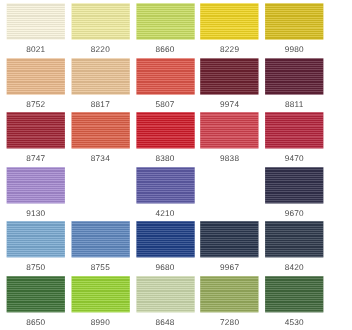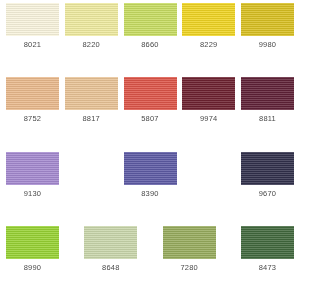--- a/index.html
+++ b/index.html
@@ -110,49 +110,97 @@
     <div class="swatch-cell">
       <div class="swatch-chip" style="background-color: rgb(109, 33, 48);"></div>
       <div class="swatch-label">9974</div>
     </div>
     <div class="swatch-cell">
       <div class="swatch-chip" style="background-color: rgb(95, 33, 55);"></div>
       <div class="swatch-label">8811</div>
     </div>
   </div>
 
+  <div class="swatch-row">
+    <div class="swatch-cell">
+      <div class="swatch-chip" style="background-color: rgb(158, 36, 52);"></div>
+      <div class="swatch-label">8747</div>
+    </div>
+    <div class="swatch-cell">
+      <div class="swatch-chip" style="background-color: rgb(217, 93, 69);"></div>
+      <div class="swatch-label">8734</div>
+    </div>
+    <div class="swatch-cell">
+      <div class="swatch-chip" style="background-color: rgb(204, 26, 40);"></div>
+      <div class="swatch-label">8380</div>
+    </div>
+    <div class="swatch-cell">
+      <div class="swatch-chip" style="background-color: rgb(205, 63, 76);"></div>
+      <div class="swatch-label">9838</div>
+    </div>
+    <div class="swatch-cell">
+      <div class="swatch-chip" style="background-color: rgb(178, 35, 60);"></div>
+      <div class="swatch-label">9470</div>
+    </div>
+  </div>
 
   <div class="swatch-row">
     <div class="swatch-cell">
       <div class="swatch-chip" style="background-color: rgb(164, 137, 207);"></div>
       <div class="swatch-label">9130</div>
     </div>
     <div class="swatch-cell">
       <div class="swatch-chip" style="background-color: rgb(93, 90, 164);"></div>
-      <div class="swatch-label">8390</div>
+      <div class="swatch-label">4210</div>
     </div>
     <div class="swatch-cell">
       <div class="swatch-chip" style="background-color: rgb(49, 48, 75);"></div>
       <div class="swatch-label">9670</div>
     </div>
   </div>
 
-
-  <div class="swatch-row">
+  <div class="swatch-row">
+    <div class="swatch-cell">
+      <div class="swatch-chip" style="background-color: rgb(122, 169, 208);"></div>
+      <div class="swatch-label">8750</div>
+    </div>
+    <div class="swatch-cell">
+      <div class="swatch-chip" style="background-color: rgb(95, 135, 189);"></div>
+      <div class="swatch-label">8755</div>
+    </div>
+    <div class="swatch-cell">
+      <div class="swatch-chip" style="background-color: rgb(31, 63, 134);"></div>
+      <div class="swatch-label">9680</div>
+    </div>
+    <div class="swatch-cell">
+      <div class="swatch-chip" style="background-color: rgb(43, 55, 78);"></div>
+      <div class="swatch-label">9967</div>
+    </div>
+    <div class="swatch-cell">
+      <div class="swatch-chip" style="background-color: rgb(47, 58, 76);"></div>
+      <div class="swatch-label">8420</div>
+    </div>
+  </div>
+
+  <div class="swatch-row">
+    <div class="swatch-cell">
+      <div class="swatch-chip" style="background-color: rgb(63, 114, 57);"></div>
+      <div class="swatch-label">8650</div>
+    </div>
     <div class="swatch-cell">
       <div class="swatch-chip" style="background-color: rgb(151, 210, 51);"></div>
       <div class="swatch-label">8990</div>
     </div>
     <div class="swatch-cell">
       <div class="swatch-chip" style="background-color: rgb(201, 214, 171);"></div>
       <div class="swatch-label">8648</div>
     </div>
     <div class="swatch-cell">
       <div class="swatch-chip" style="background-color: rgb(151, 171, 93);"></div>
       <div class="swatch-label">7280</div>
     </div>
     <div class="swatch-cell">
       <div class="swatch-chip" style="background-color: rgb(65, 104, 61);"></div>
-      <div class="swatch-label">8473</div>
+      <div class="swatch-label">4530</div>
     </div>
   </div>
 
 </div>
 
 </body></html>

